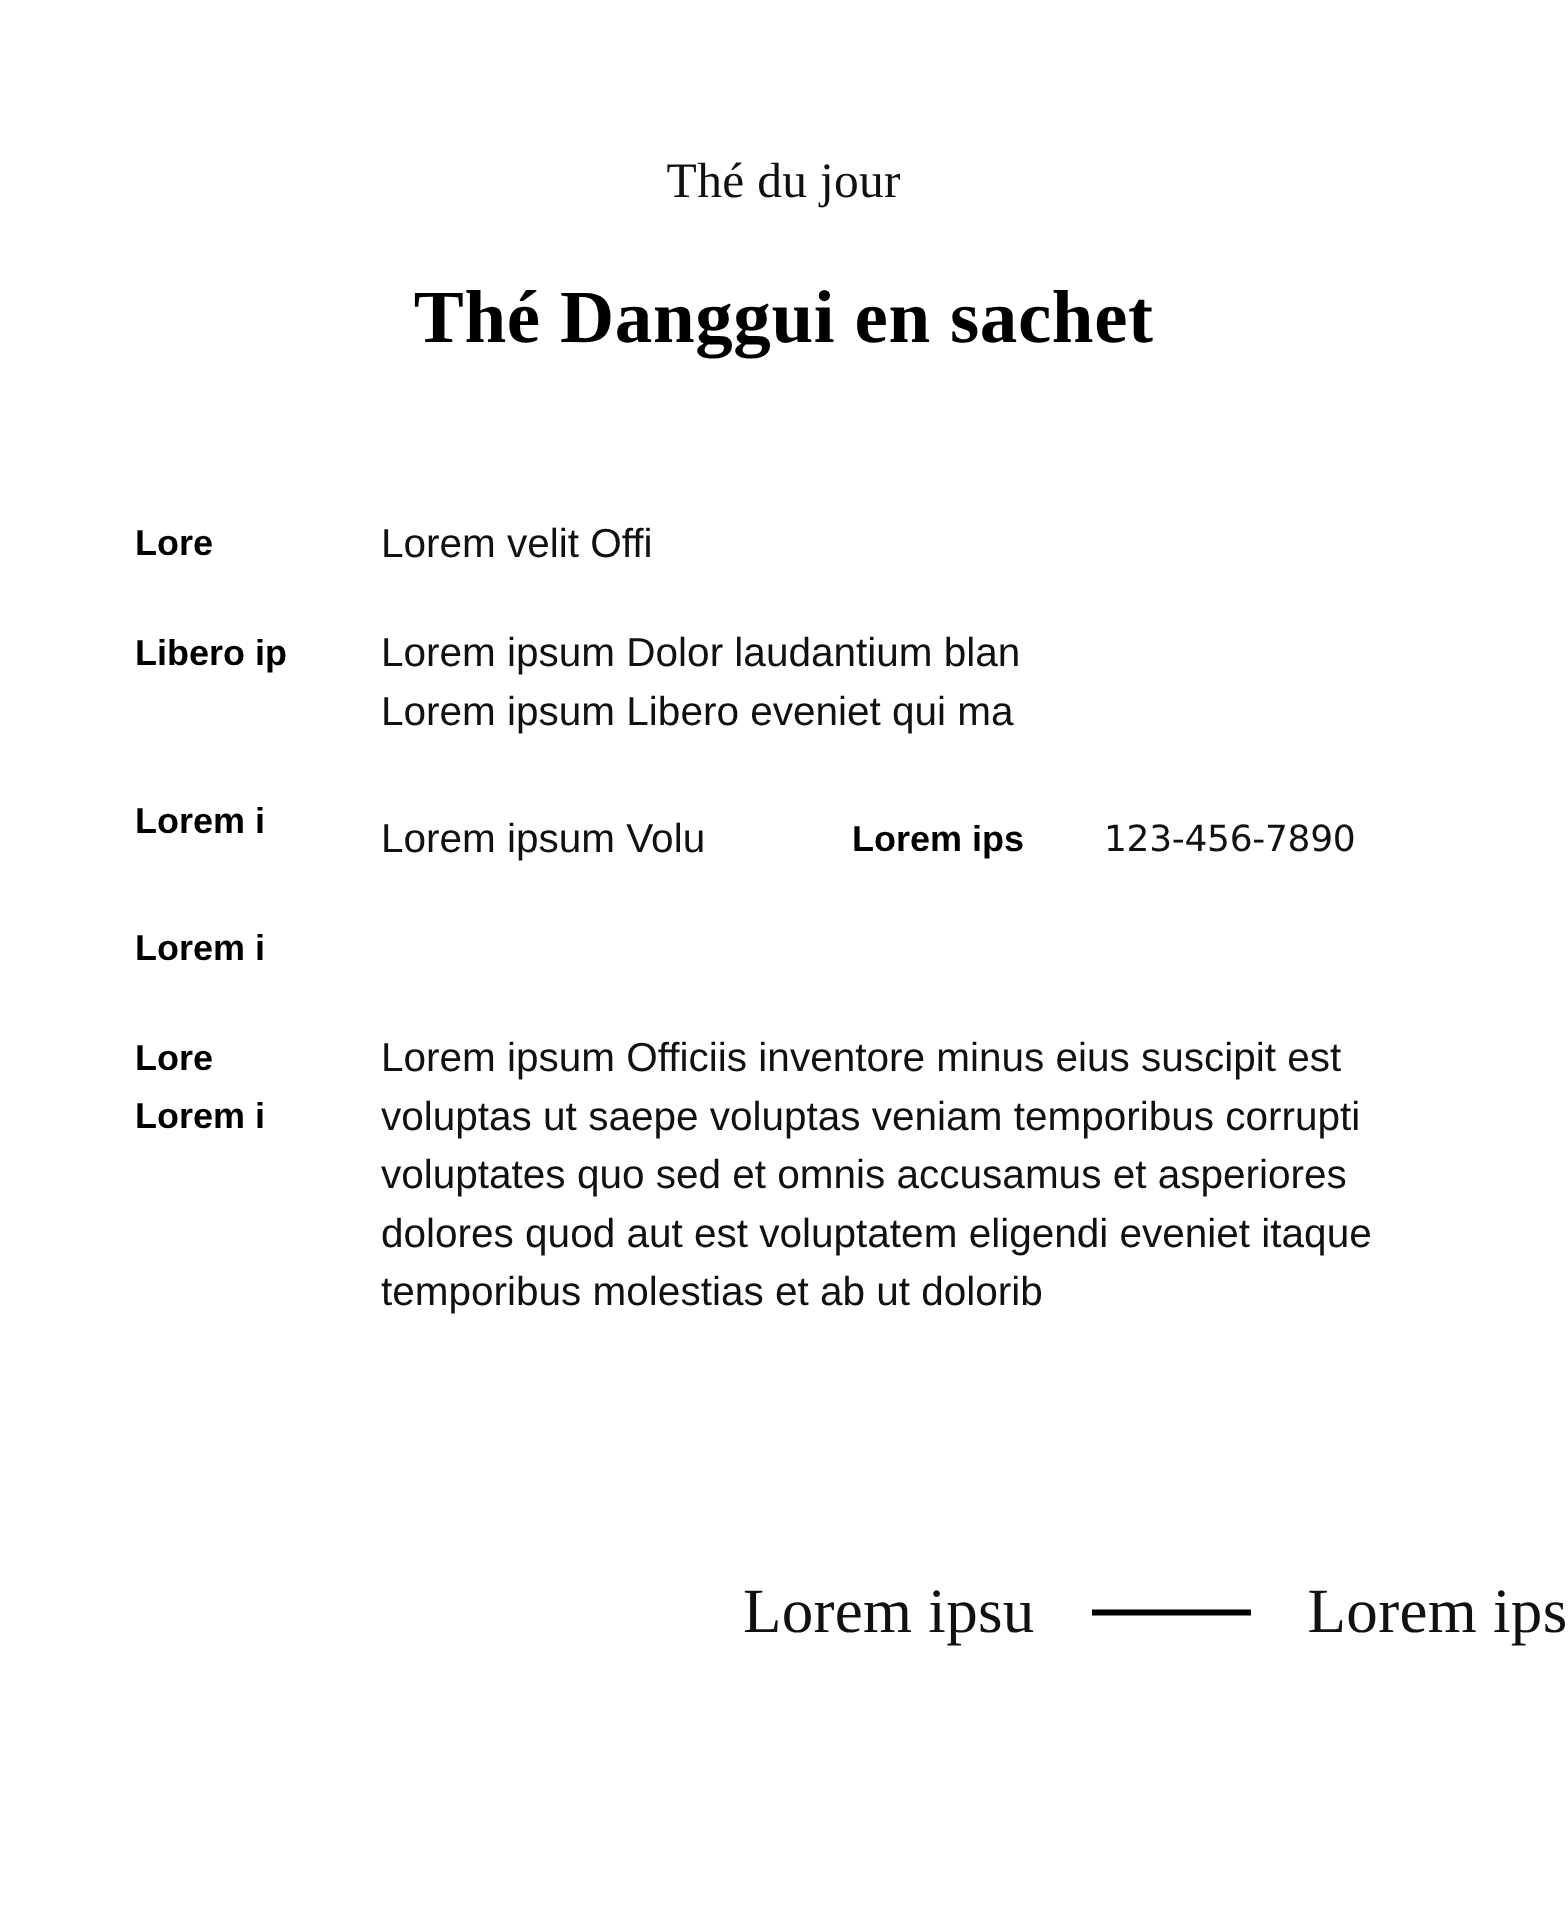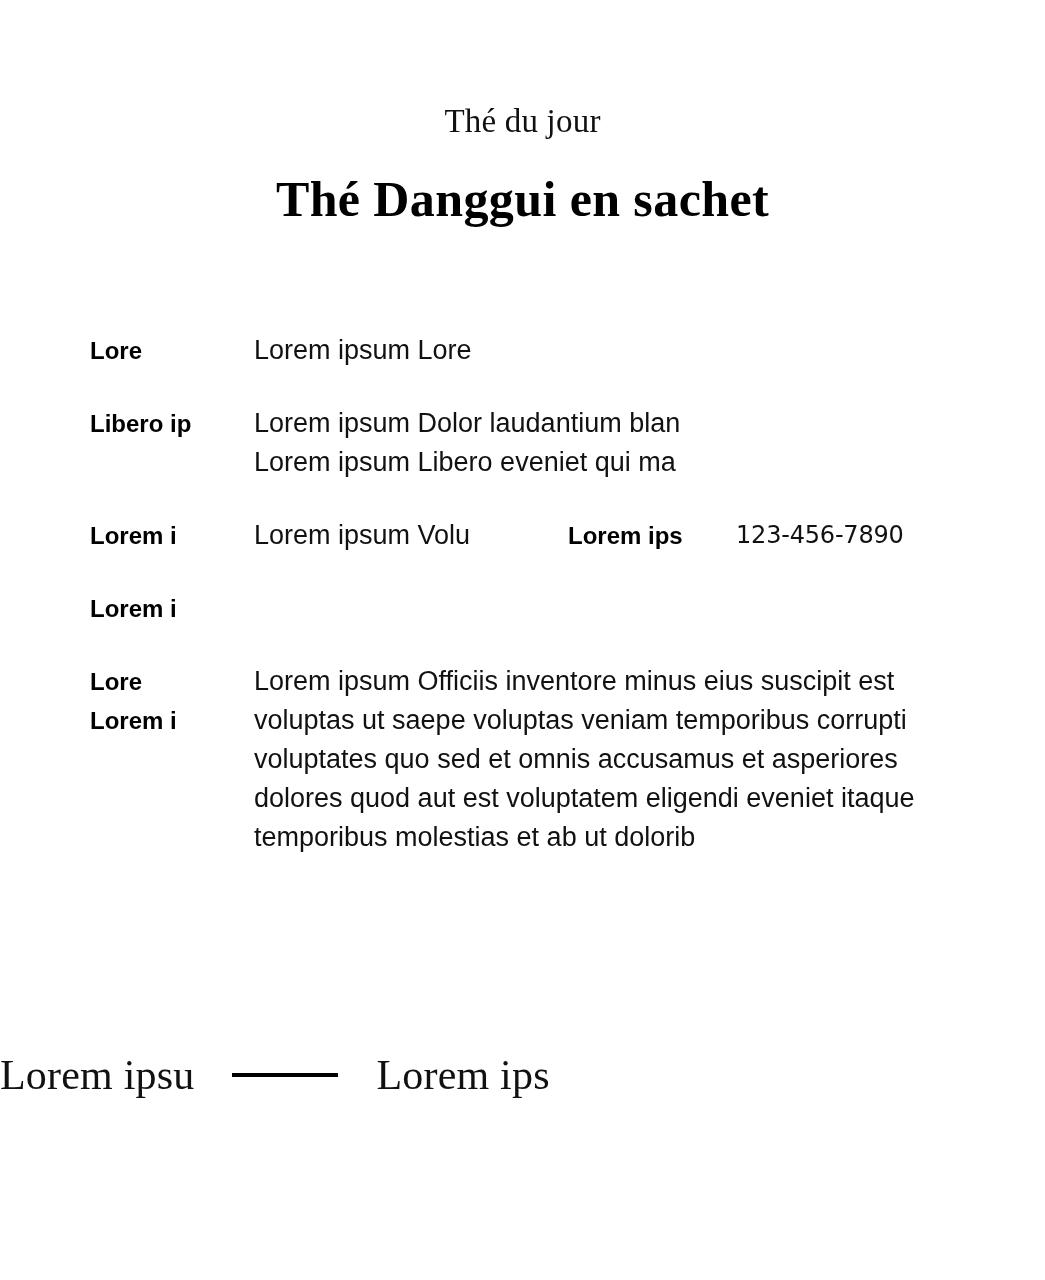--- a/index.html
+++ b/index.html
@@ -41,21 +41,21 @@
     color: #111111;
     margin: 0;
   }
   .title {
     font-family: "Liberation Serif", serif;
     font-weight: 700;
     font-size: 50px;
     line-height: 1.12;
     letter-spacing: 0.4px;
     color: #000000;
-    margin: 32px 0 0 0;
+    margin: 44px 0 0 0;
   }
 
   
   .body-block {
     margin-top: 104px;
     padding-left: 90px;
     padding-right: 88px;
   }
   .row {
     display: flex;
@@ -82,20 +82,21 @@
     line-height: 39px;
     color: #111111;
     white-space: pre-line;
   }
 
   
   .row-inline {
     display: flex;
     align-items: flex-start;
     flex: 1 1 auto;
+    margin-top: 12px;
   }
   .inline-value {
     flex: 0 0 314px;
     width: 314px;
     font-family: "Liberation Sans", sans-serif;
     font-weight: 400;
     font-size: 27px;
     line-height: 39px;
     color: #111111;
   }
@@ -121,21 +122,21 @@
   .row-label.two-line { line-height: 39px; }
 
   
   .footer {
     position: absolute;
     left: 0;
     right: 0;
     bottom: 45px;
     display: flex;
     align-items: center;
-    justify-content: flex-start;
+    justify-content: flex-end;
     gap: 38px;
     margin-top: 36px;
   }
   .footer-text {
     font-family: "Liberation Serif", serif;
     font-weight: 400;
     font-size: 42px;
     line-height: 1.1;
     color: #111111;
     letter-spacing: 0.2px;
@@ -154,21 +155,21 @@
 
   <div class="header">
     <p class="eyebrow">Thé du jour</p>
     <h1 class="title">Thé Danggui en sachet</h1>
   </div>
 
   <div class="body-block">
 
     <div class="row">
       <div class="row-label">Lore</div>
-      <div class="row-value">Lorem ipsum Lore</div>
+      <div class="row-value">Lorem velit Offi</div>
     </div>
 
     <div class="row">
       <div class="row-label">Libero ip</div>
       <div class="row-value">Lorem ipsum Dolor laudantium blan
 Lorem ipsum Libero eveniet qui ma</div>
     </div>
 
     <div class="row">
       <div class="row-label">Lorem i</div>

